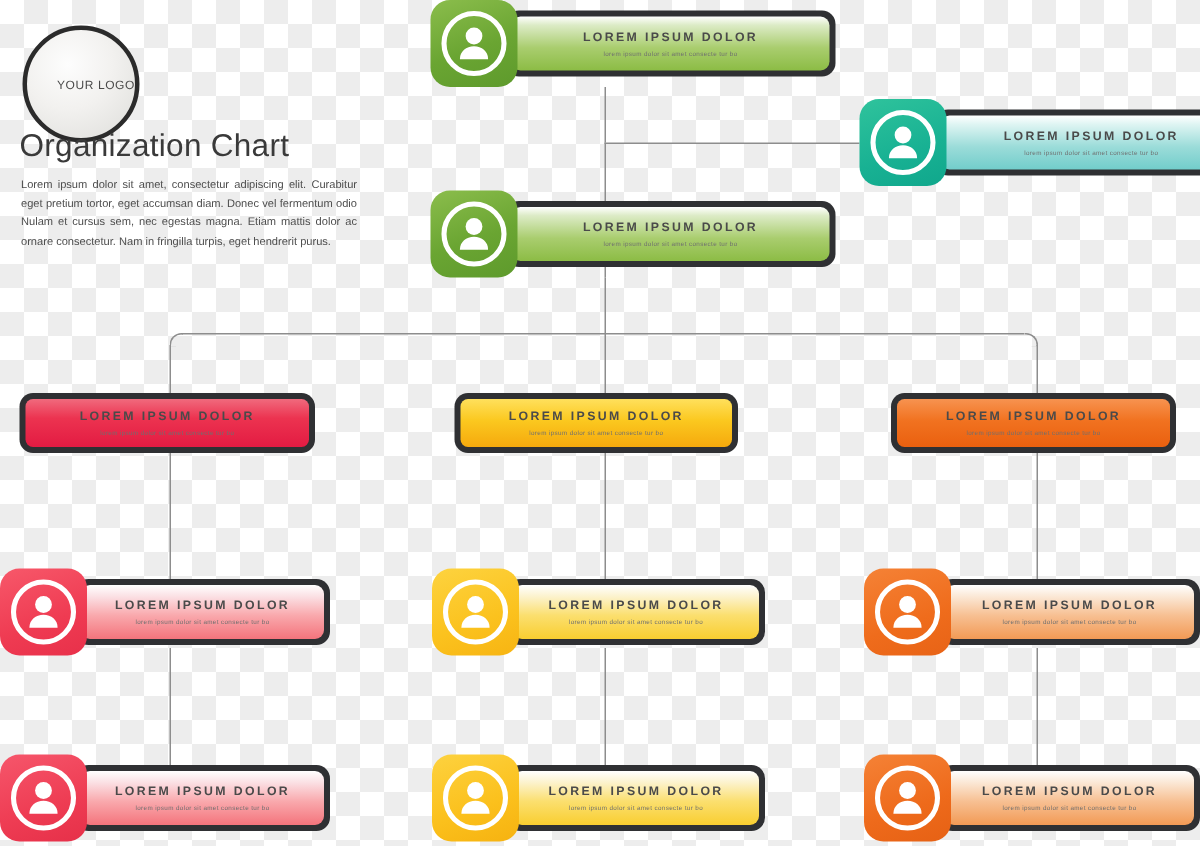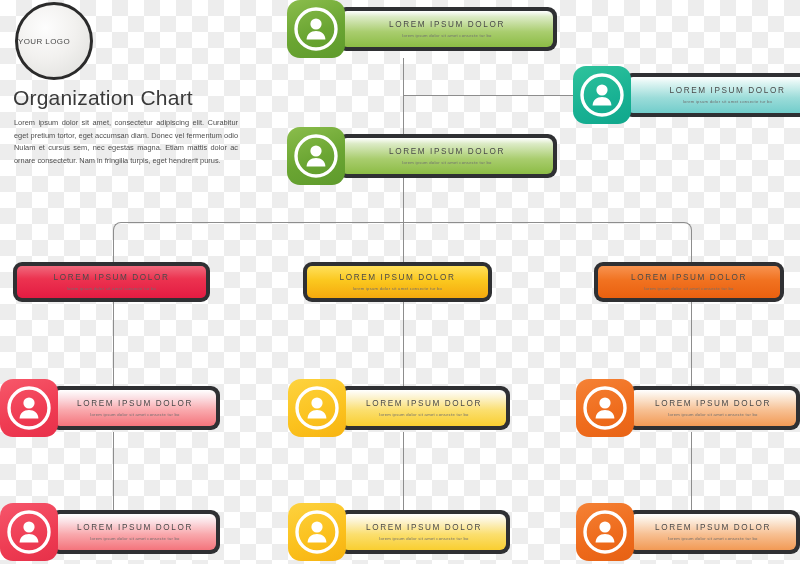--- a/index.html
+++ b/index.html
@@ -21,29 +21,29 @@
       linear-gradient(45deg, #ededed 25%, transparent 25%, transparent 75%, #ededed 75%, #ededed),
       linear-gradient(45deg, #ededed 25%, transparent 25%, transparent 75%, #ededed 75%, #ededed);
     background-size: 32px 32px;
     background-position: 0 0, 16px 16px;
   }
 
   
   #logo-circle {
     position: absolute;
     left: 15px;
-    top: 2px;
+    top: 17px;
     width: 72px;
     height: 72px;
     border-radius: 50%;
     border: 3px solid #2b2b2b;
     background: radial-gradient(circle at 38% 32%, #fdfdfd 0%, #f2f1ef 45%, #ddddda 100%);
     display: flex;
     align-items: center;
-    justify-content: flex-start;
+    justify-content: flex-end;
   }
   #logo-circle .logo-text {
     font-size: 8px;
     letter-spacing: 0.4px;
     color: #4a4a4a;
     white-space: nowrap;
   }
   #page-title {
     position: absolute;
     left: 13px;
@@ -114,21 +114,21 @@
     flex-direction: column;
     align-items: center;
     justify-content: center;
     overflow: hidden;
   }
   .node-title {
     font-size: 8.2px;
     letter-spacing: 1.6px;
     color: #4a4a4a;
     white-space: nowrap;
-    font-weight: 400;
+    font-weight: 700;
   }
   .node-sub {
     font-size: 4.2px;
     letter-spacing: 0.25px;
     color: #6f6f6f;
     white-space: nowrap;
     margin-top: 4px;
   }
   
   .bar-only {

